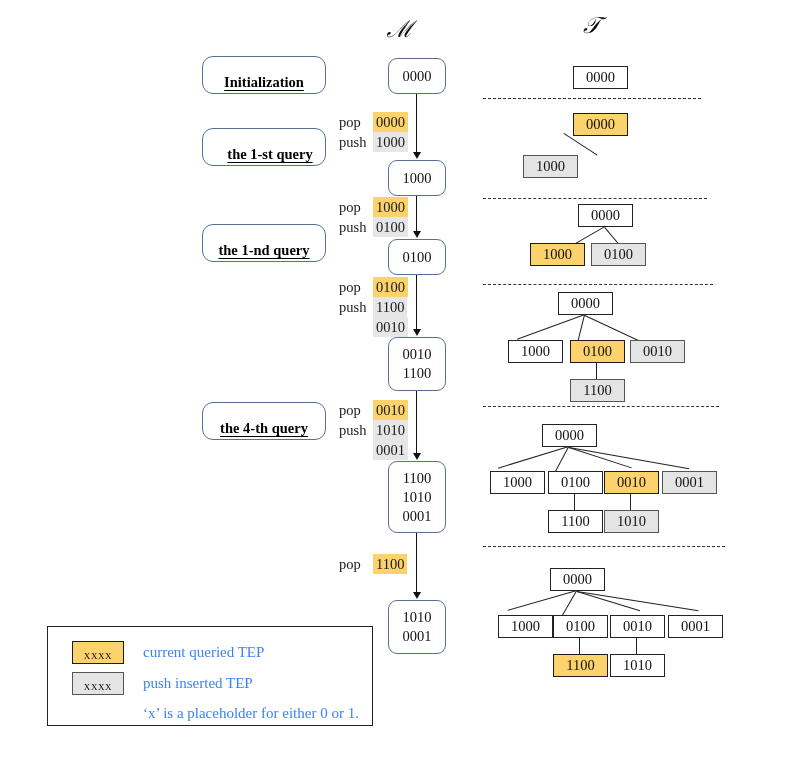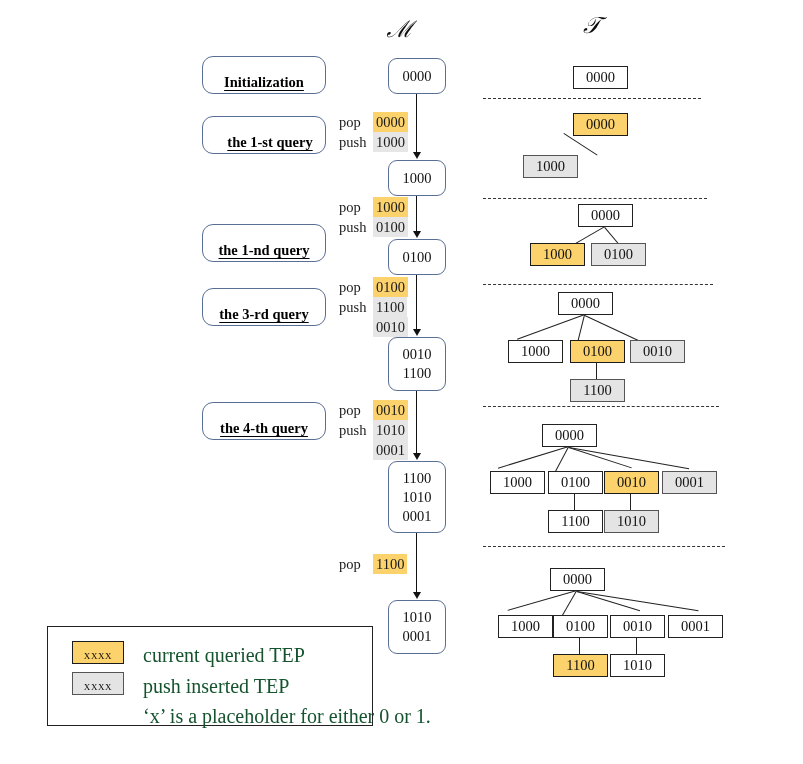--- a/index.html
+++ b/index.html
@@ -112,41 +112,38 @@
     position:absolute;
     box-sizing:border-box;
     border:1.5px solid #444;
     width:52px;height:23px;
     display:flex;align-items:flex-end;justify-content:center;
     font-size:13px;letter-spacing:.6px;
     font-variant:small-caps;
   }
   .lg-swatch.queried{background:#fbd26b;border-color:#1c1c1c;}
   .lg-swatch.inserted{background:#e4e4e4;border-color:#555;}
-  .lg-text{position:absolute;font-size:20px;color:#14532d;white-space:nowrap;}
+  .lg-text{position:absolute;font-size:15px;color:#3b82f6;white-space:nowrap;}
 </style>
 </head>
 <body>
 
 <div id="stage">
 
   <div class="col-header" style="left:370px;top:12px;width:60px;">ℳ</div>
   <div class="col-header" style="left:562px;top:12px;width:60px;">𝒯</div>
 
   <div class="step-label" style="left:202px;top:56px;">
     <span>Initialization</span>
   </div>
-  <div class="step-label" style="left:202px;top:116px;padding-left:12px;">
+  <div class="step-label" style="left:202px;top:128px;padding-left:12px;">
     <span>the 1-st query</span>
   </div>
   <div class="step-label" style="left:202px;top:224px;">
     <span>the 1-nd query</span>
-  </div>
-  <div class="step-label" style="left:202px;top:288px;">
-    <span>the 3-rd query</span>
   </div>
   <div class="step-label" style="left:202px;top:402px;">
     <span>the 4-th query</span>
   </div>
 
   <div class="stack-box" style="left:388px;top:58px;height:36px;">
     <div>0000</div>
   </div>
   <div class="stack-box" style="left:388px;top:160px;height:36px;">
     <div>1000</div>

